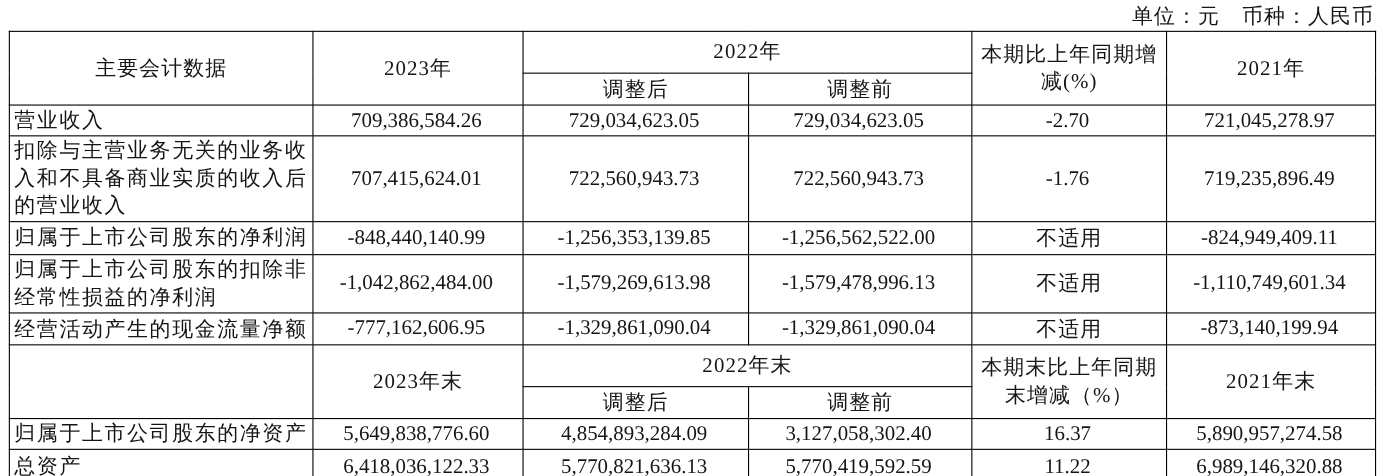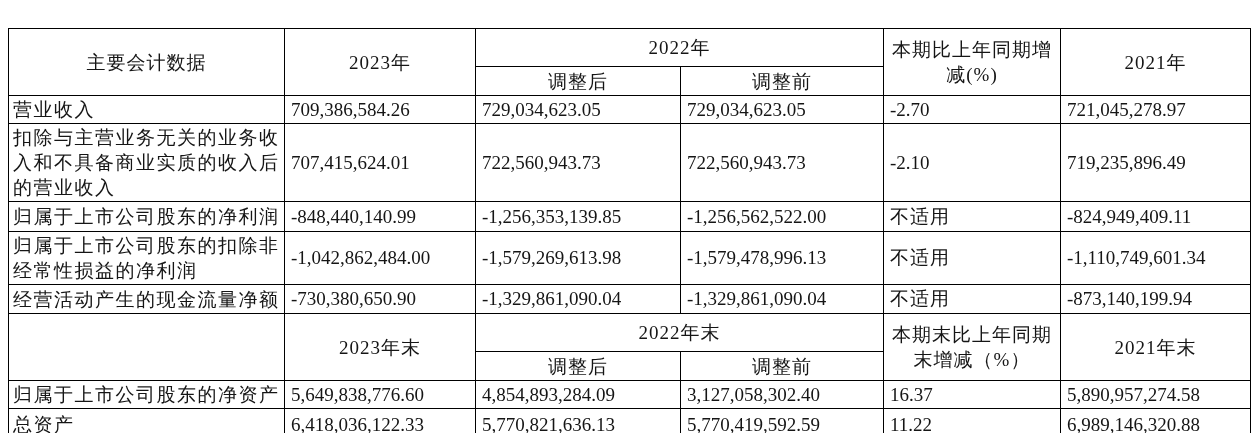--- a/index.html
+++ b/index.html
@@ -47,43 +47,44 @@
     line-height: 25px;
     padding: 1px 4px;
   }
   .fin td.label {
     text-align: left;
     letter-spacing: 1.5px;
     line-height: 25px;
     padding: 1px 2px 1px 4px;
   }
   .fin td.num {
-    text-align: left;
+    text-align: center;
     letter-spacing: 0;
     padding-right: 9px;
   }
   .fin td.center {
-    text-align: left;
+    text-align: center;
     letter-spacing: 1px;
   }
   tr.rh38 { height: 38px; }
   tr.rh29 { height: 29px; }
   tr.rh27 { height: 27px; }
   tr.rh75 { height: 75px; }
   tr.rh30 { height: 30px; }
   tr.rh50 { height: 50px; font-family: Liberation Serif, serif; }
   tr.rh26 { height: 26px; }
   tr.rh28 { height: 28px; }
   tr.rh32 { height: 32px; }
 </style>
 </head>
 <body>
 
 <div class="page">
 
+  <div class="unit-note">单位：元　币种：人民币</div>
 
   <table class="fin">
     <colgroup>
       <col style="width:276px">
       <col style="width:191px">
       <col style="width:205px">
       <col style="width:203px">
       <col style="width:177px">
       <col style="width:190px">
     </colgroup>
@@ -107,42 +108,42 @@
       <td class="num">729,034,623.05</td>
       <td class="num">729,034,623.05</td>
       <td class="num">-2.70</td>
       <td class="num">721,045,278.97</td>
     </tr>
     <tr class="rh75">
       <td class="label">扣除与主营业务无关的业务收入和不具备商业实质的收入后的营业收入</td>
       <td class="num">707,415,624.01</td>
       <td class="num">722,560,943.73</td>
       <td class="num">722,560,943.73</td>
-      <td class="num">-2.10</td>
+      <td class="num">-1.76</td>
       <td class="num">719,235,896.49</td>
     </tr>
     <tr class="rh30">
       <td class="label">归属于上市公司股东的净利润</td>
       <td class="num">-848,440,140.99</td>
       <td class="num">-1,256,353,139.85</td>
       <td class="num">-1,256,562,522.00</td>
       <td class="center">不适用</td>
       <td class="num">-824,949,409.11</td>
     </tr>
     <tr class="rh50">
       <td class="label">归属于上市公司股东的扣除非经常性损益的净利润</td>
       <td class="num">-1,042,862,484.00</td>
       <td class="num">-1,579,269,613.98</td>
       <td class="num">-1,579,478,996.13</td>
       <td class="center">不适用</td>
       <td class="num">-1,110,749,601.34</td>
     </tr>
     <tr class="rh26">
       <td class="label">经营活动产生的现金流量净额</td>
-      <td class="num">-730,380,650.90</td>
+      <td class="num">-777,162,606.95</td>
       <td class="num">-1,329,861,090.04</td>
       <td class="num">-1,329,861,090.04</td>
       <td class="center">不适用</td>
       <td class="num">-873,140,199.94</td>
     </tr>
 
     <tr class="rh38">
       <th class="hdr" rowspan="2"></th>
       <th class="hdr" rowspan="2">2023年末</th>
       <th class="hdr" colspan="2">2022年末</th>

